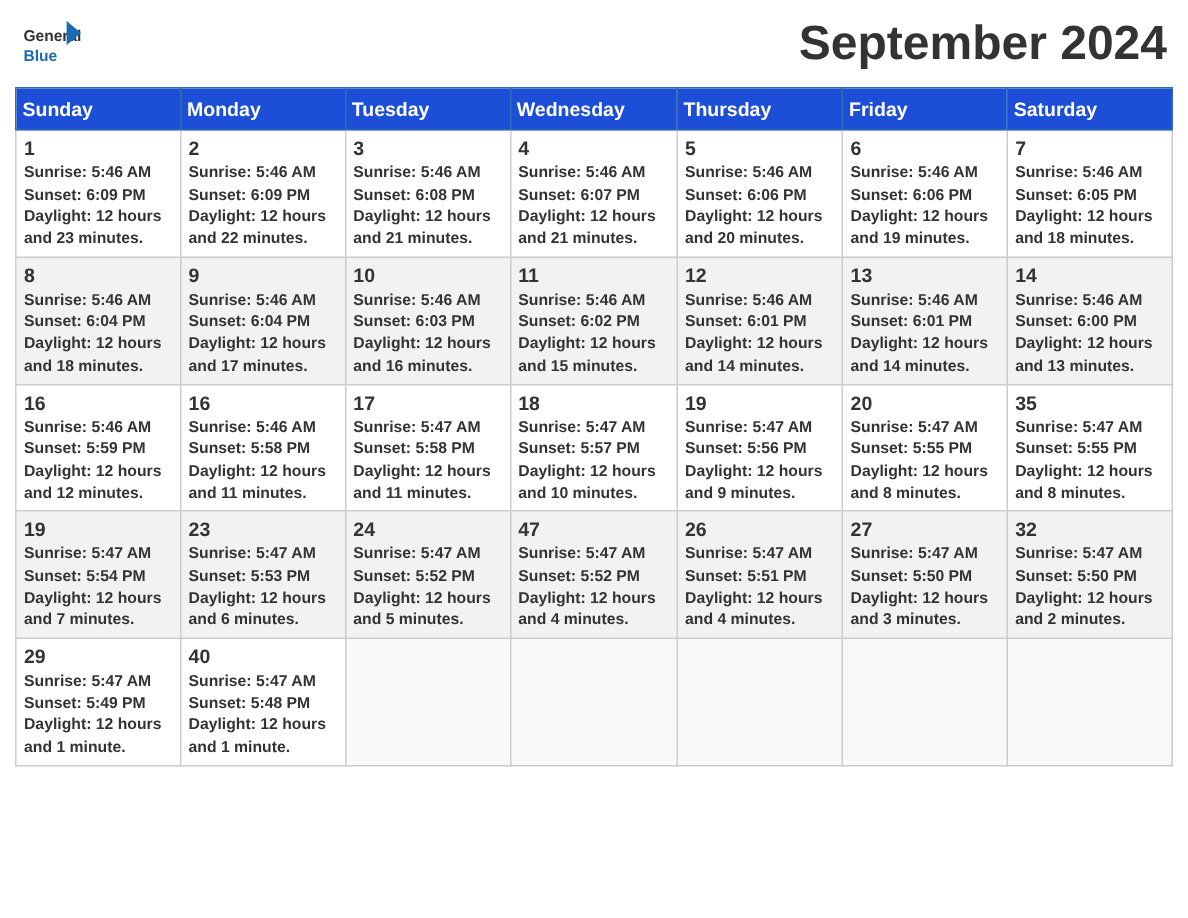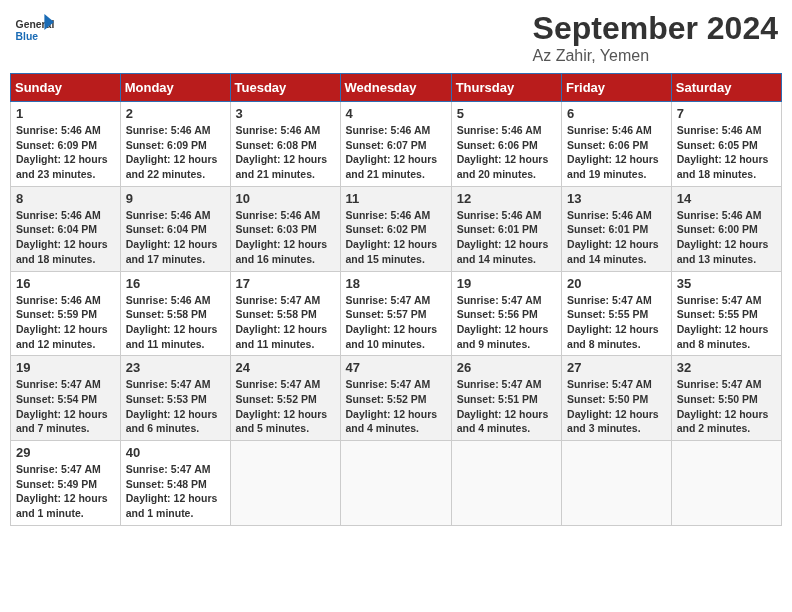--- a/index.html
+++ b/index.html
@@ -23,37 +23,38 @@
       font-size: 18px;
       font-weight: bold;
       color: #333;
     }
     .logo-icon {
       width: 40px;
       height: 40px;
       margin-right: 4px;
     }
     .title-block {
+      text-align: right;
     }
     .month-title {
       font-size: 32px;
       font-weight: bold;
       color: #333;
     }
     .location {
       font-size: 16px;
       color: #555;
     }
     .calendar {
       width: 100%;
       border-collapse: collapse;
       font-size: 11px;
     }
     .calendar th {
-      background-color: #b91c1c;
+      background-color: #1d4ed8;
       color: #fff;
       padding: 6px 4px;
       text-align: left;
       font-size: 13px;
       font-weight: bold;
       border: 1px solid #2e6db4;
     }
     .calendar td {
       border: 1px solid #ccc;
       vertical-align: top;
@@ -97,21 +98,20 @@
 <div class="header">
   <div class="logo">
     <svg class="logo-icon" viewBox="0 0 50 50">
       <text x="2" y="22" font-size="13" font-weight="bold" fill="#333">General</text>
       <text x="2" y="38" font-size="13" font-weight="bold" fill="#1a6bb5">Blue</text>
       <polygon points="38,5 50,15 38,25" fill="#1a6bb5"></polygon>
     </svg>
   </div>
   <div class="title-block">
     <div class="month-title">September 2024</div>
-    <div class="location">Az Zahir, Yemen</div>
   </div>
 </div>
 
 <table class="calendar">
   <thead>
     <tr>
       <th>Sunday</th>
       <th>Monday</th>
       <th>Tuesday</th>
       <th>Wednesday</th>

